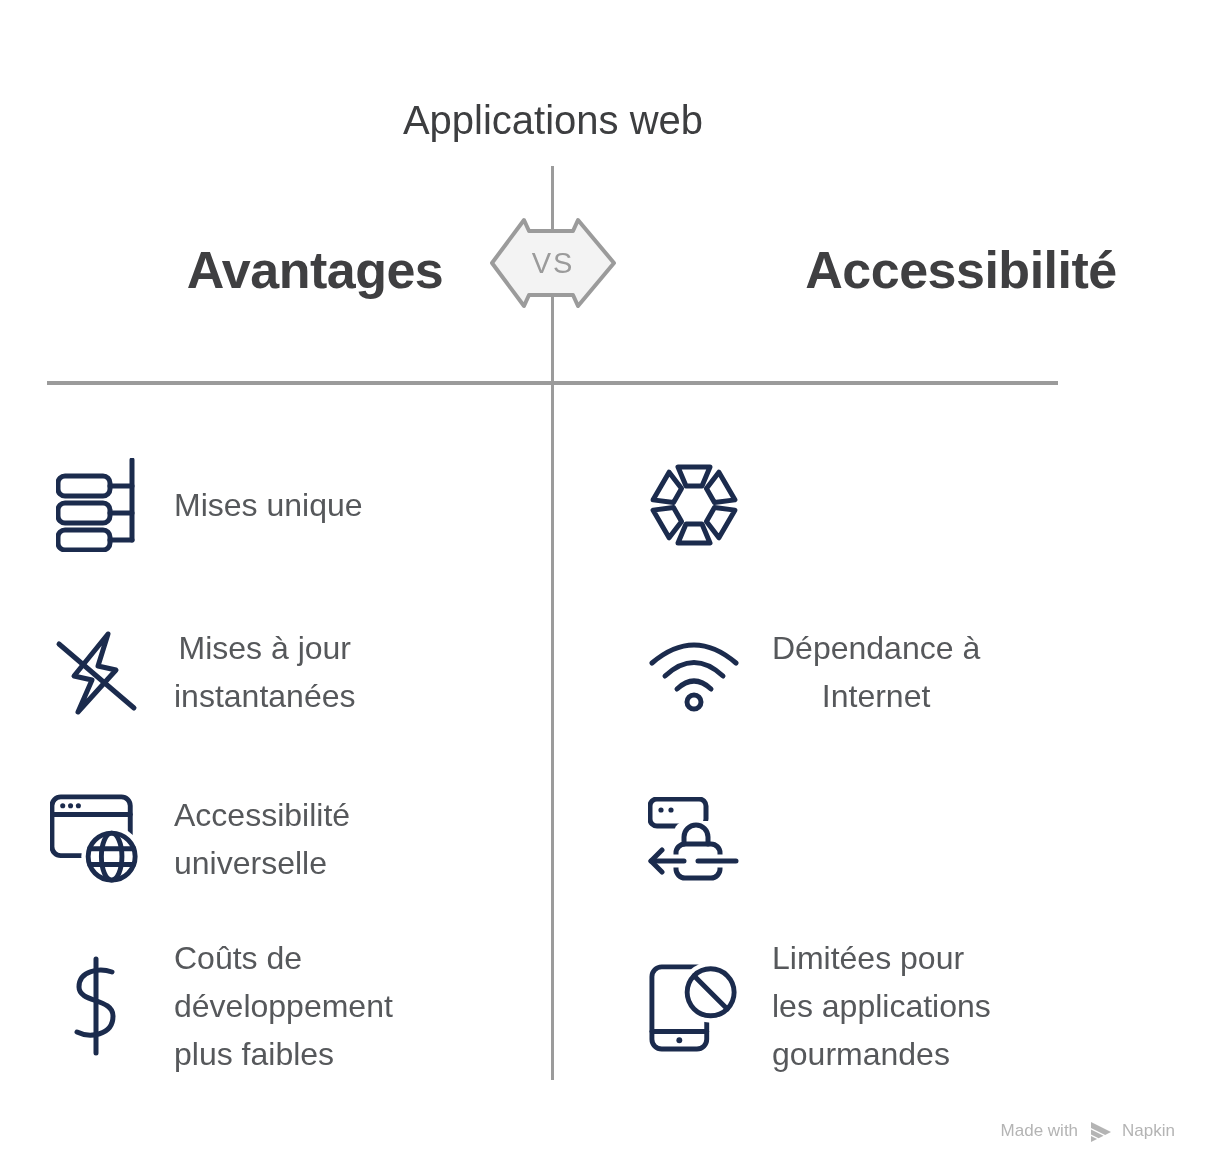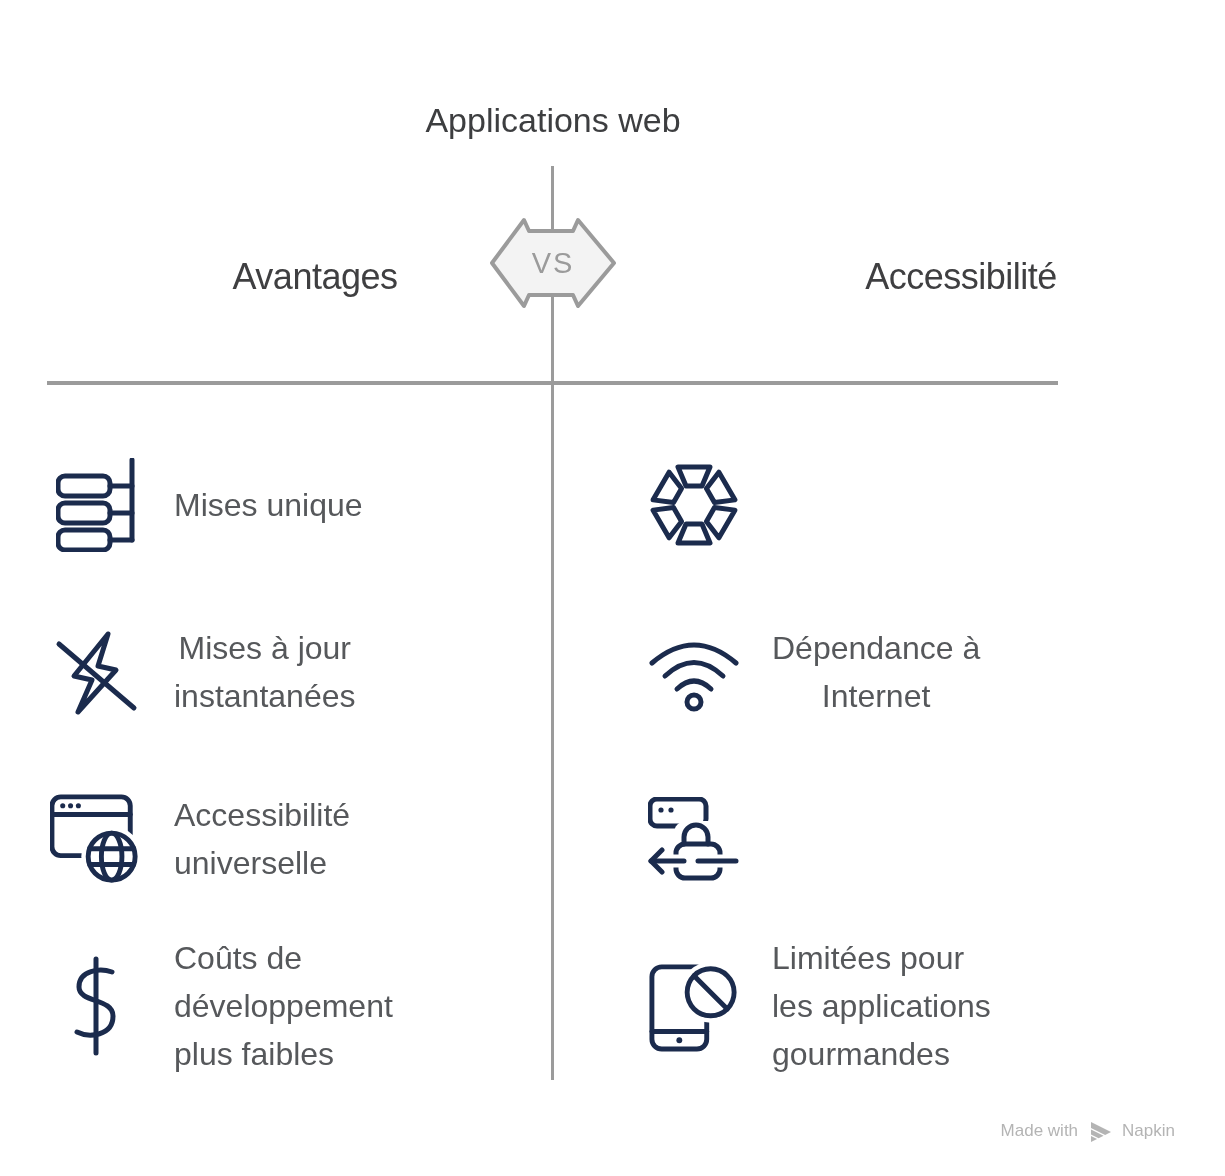--- a/index.html
+++ b/index.html
@@ -2,32 +2,32 @@
 <html style="--icon-navy: #1b2b4d; --line-gray: #9b9b9b; --heading-text: #3f3f41; --title-text: #3d3e40; --body-text: #56585b; --vs-fill: #f3f3f3; --watermark-gray: #b4b4b4;"><head>
 <meta charset="utf-8">
 <style>
   html,body{margin:0;padding:0;background:#fff;}
   .canvas{
     position:relative;width:1225px;height:1176px;background:#ffffff;overflow:hidden;
     font-family:"Liberation Sans","DejaVu Sans",sans-serif;
   }
   .title{
     position:absolute;left:553px;top:98px;transform:translateX(-50%);
-    font-size:34px;line-height:44px;color:var(--title-text,#3d3e40);white-space:nowrap;
+    font-size:40px;line-height:44px;color:var(--title-text,#3d3e40);white-space:nowrap;
   }
   .vline{position:absolute;left:551px;top:166px;width:3px;height:914px;background:var(--line-gray,#9b9b9b);}
   .hline{position:absolute;left:47px;top:381px;width:1011px;height:4px;background:var(--line-gray,#9b9b9b);}
   .vs-badge{position:absolute;left:489px;top:211px;}
   .vs-badge text{
     font-family:"Liberation Sans","DejaVu Sans",sans-serif;font-size:29px;letter-spacing:2px;
     fill:var(--line-gray,#9b9b9b);
   }
   .heading{
-    position:absolute;top:247px;transform:translateX(-50%);
-    font-size:36px;font-weight:400;line-height:60px;color:var(--heading-text,#3f3f41);white-space:nowrap;
+    position:absolute;top:240px;transform:translateX(-50%);
+    font-size:52px;font-weight:700;line-height:60px;color:var(--heading-text,#3f3f41);white-space:nowrap;
     letter-spacing:-0.5px;
   }
   .heading.left{left:315px;}
   .heading.right{left:961px;}
   .row{position:absolute;display:flex;align-items:center;gap:32px;height:150px;}
   .row.l{left:50px;}
   .row.r{left:648px;}
   .row.y1{top:430px;} .row.y2{top:597px;text-align:center;} .row.y3{top:764px;} .row.y4{top:931px;}
   .icon-box{width:92px;flex:none;display:flex;align-items:center;justify-content:center;}
   .icon-box svg{display:block;}

